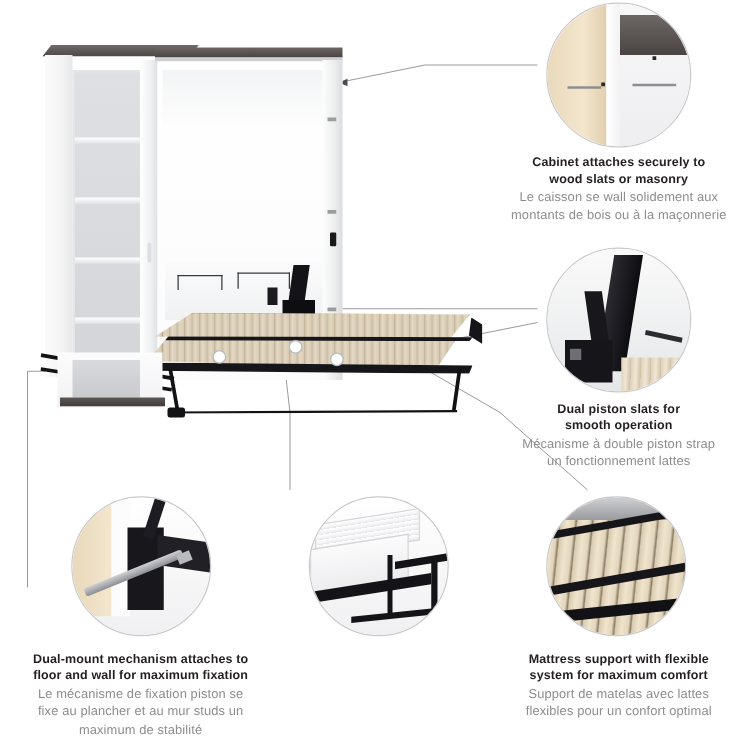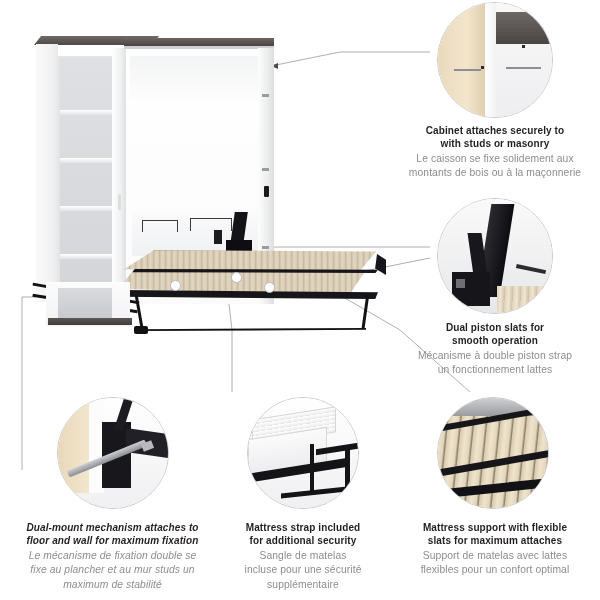--- a/index.html
+++ b/index.html
@@ -269,48 +269,41 @@
       <div style="position:absolute;left:0;top:0;width:100%;height:16%;
                   background:linear-gradient(180deg,#cfd0d4,#9a9b9f)"></div>
       <div style="position:absolute;left:-6%;top:16%;width:112%;height:6px;background:#15151a;transform:rotate(-10deg)"></div>
       <div style="position:absolute;left:-6%;top:56%;width:112%;height:7px;background:#15151a;transform:rotate(-10deg)"></div>
       <div style="position:absolute;left:-6%;top:78%;width:112%;height:9px;background:#121216;transform:rotate(-6deg)"></div>
     </div>
   </div>
 
   <div class="callout" style="left:390px; top:124px; width:210px;">
     <div class="en">Cabinet attaches securely to</div>
-    <div class="en">with studs or masonry</div>
-    <div class="fr">Le caisson se fixe solidement aux</div>
+    <div class="en">wood slats or masonry</div>
+    <div class="fr">Le caisson se wall solidement aux</div>
     <div class="fr">montants de bois ou à la maçonnerie</div>
   </div>
 
   <div class="callout" style="left:392px; top:321px; width:206px;">
     <div class="en">Dual piston slats for</div>
     <div class="en">smooth operation</div>
     <div class="fr">Mécanisme à double piston strap</div>
     <div class="fr">un fonctionnement lattes</div>
   </div>
 
-  <div class="callout" style="left:5px; top:521px; width:215px;font-style:italic;">
+  <div class="callout" style="left:5px; top:521px; width:215px;">
     <div class="en">Dual-mount mechanism attaches to</div>
     <div class="en">floor and wall for maximum fixation</div>
-    <div class="fr">Le mécanisme de fixation double se</div>
+    <div class="fr">Le mécanisme de fixation piston se</div>
     <div class="fr">fixe au plancher et au mur studs un</div>
     <div class="fr">maximum de stabilité</div>
   </div>
 
-  <div class="callout" style="left:228px; top:521px; width:150px;">
-    <div class="en">Mattress strap included</div>
-    <div class="en">for additional security</div>
-    <div class="fr">Sangle de matelas</div>
-    <div class="fr">incluse pour une sécurité</div>
-    <div class="fr">supplémentaire</div>
-  </div>
 
   <div class="callout" style="left:392px; top:521px; width:206px;">
     <div class="en">Mattress support with flexible</div>
-    <div class="en">slats for maximum attaches</div>
+    <div class="en">system for maximum comfort</div>
     <div class="fr">Support de matelas avec lattes</div>
     <div class="fr">flexibles pour un confort optimal</div>
   </div>
 
 </div>
 
 </body></html>

